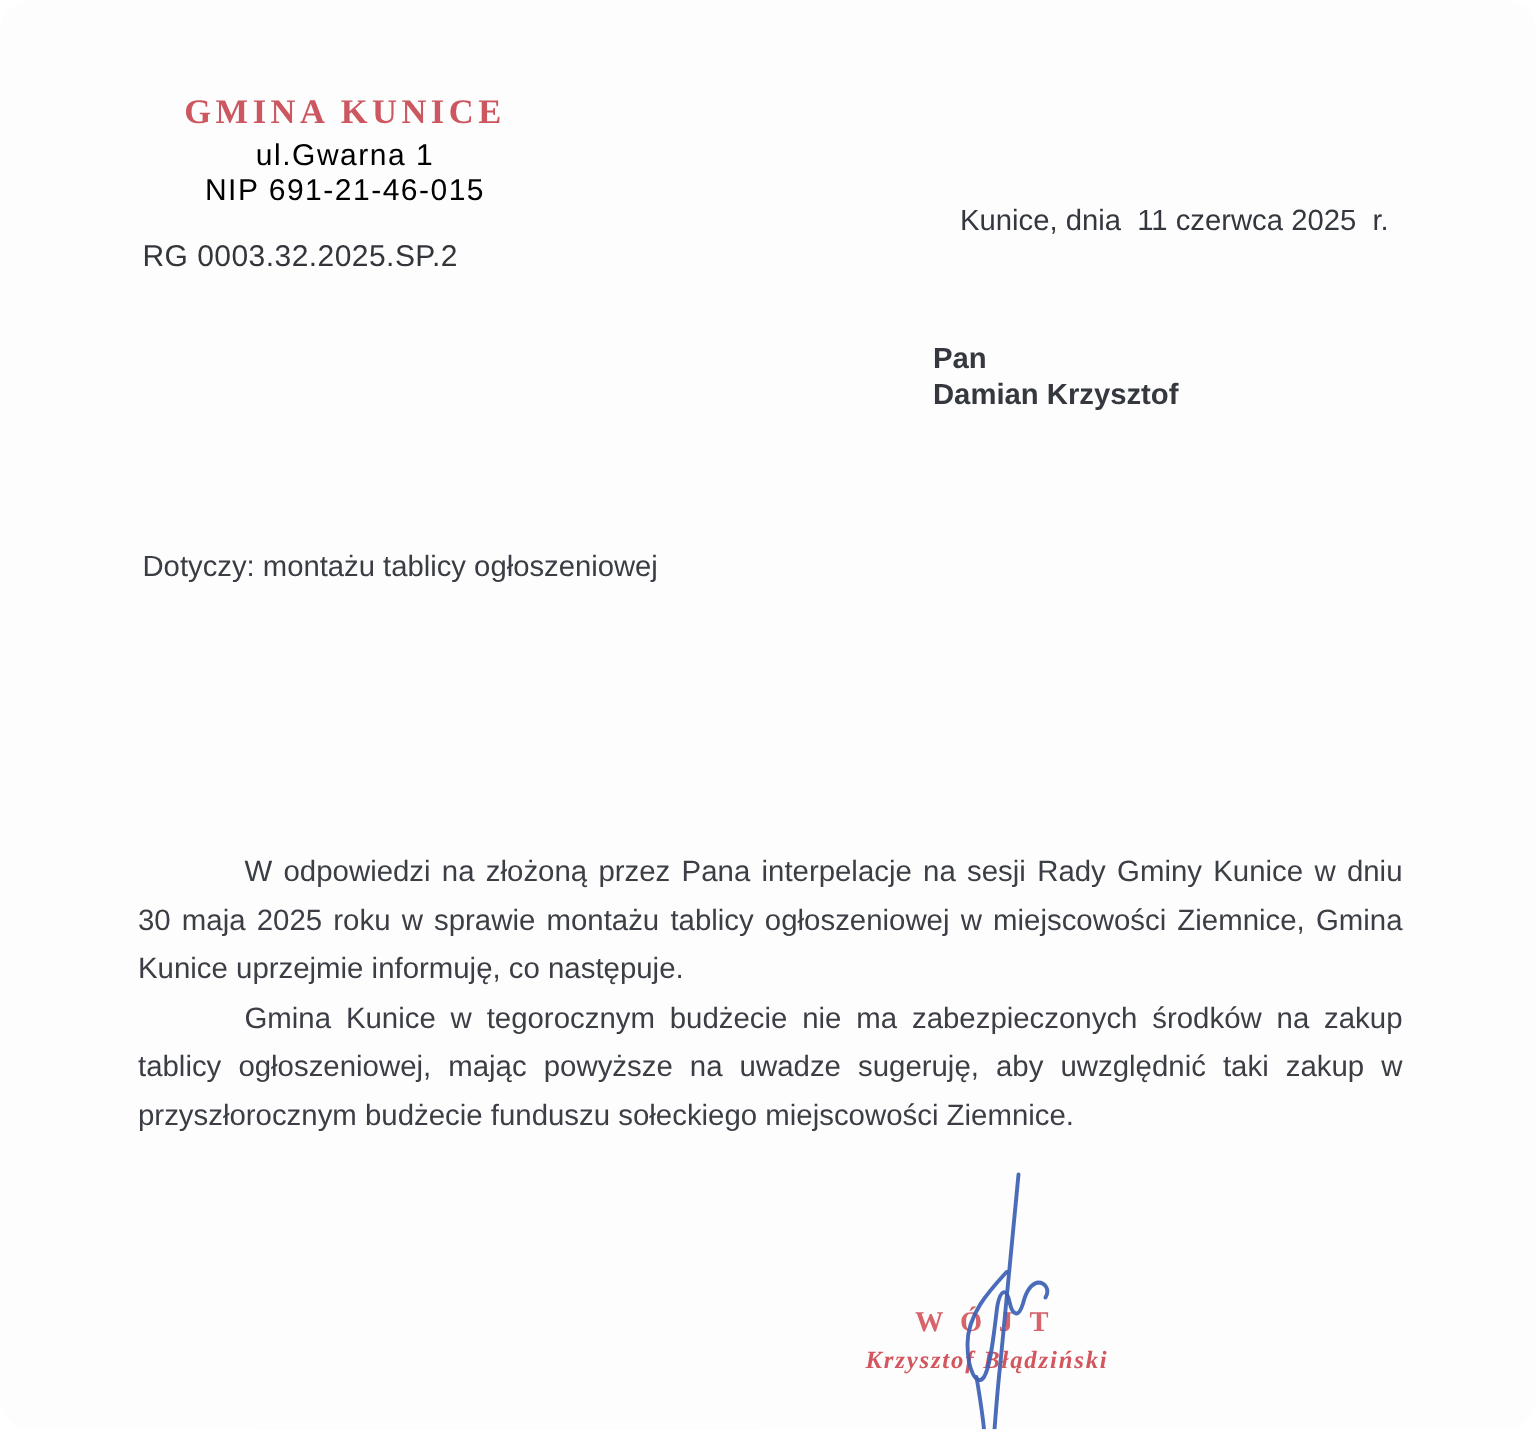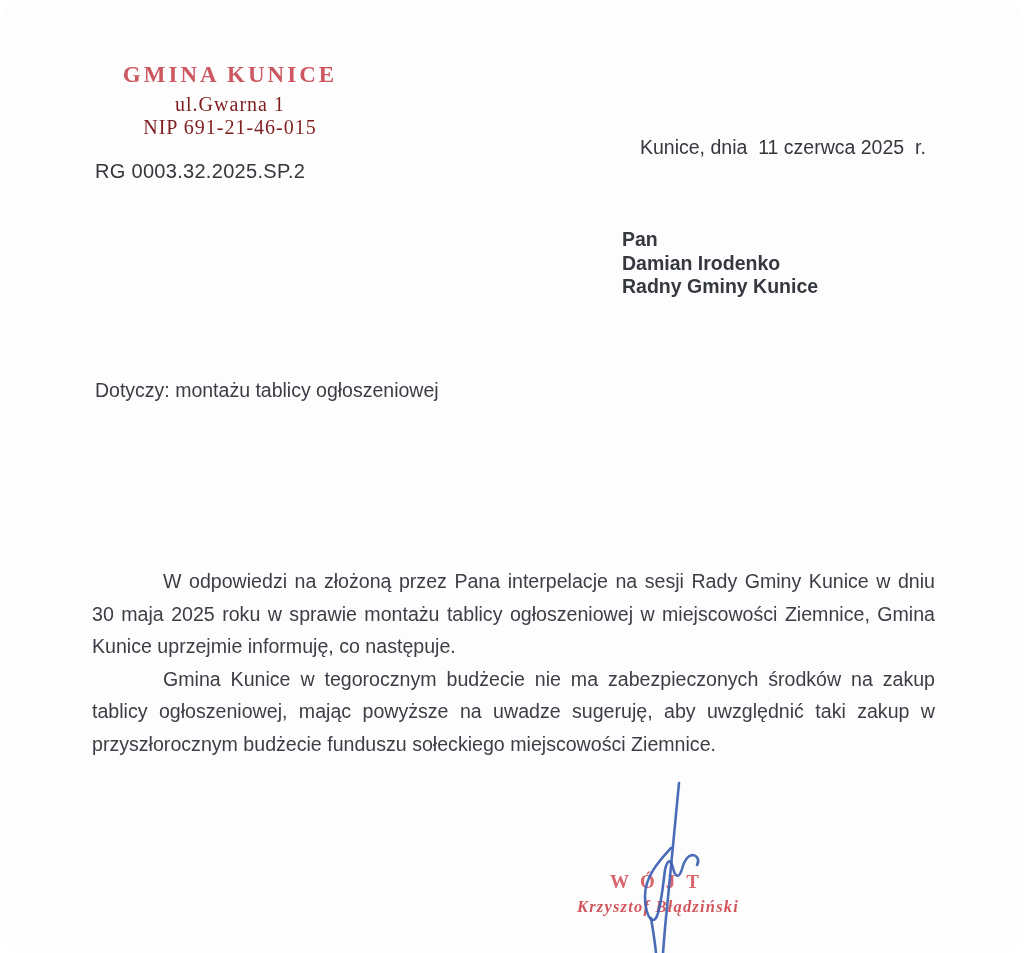--- a/index.html
+++ b/index.html
@@ -22,34 +22,33 @@
     font-weight: 700;
     font-size: 23px;
     letter-spacing: 3px;
     color: #c84a53;
     opacity: .92;
     white-space: nowrap;
   }
   .stamp-line {
     font-size: 20px;
     letter-spacing: 1px;
-    color: #7f1d1d;
+    color: #000000;
     line-height: 23px;
     white-space: nowrap;
-    font-family: Liberation Serif, serif;
   }
   .stamp-line.l1 { margin-top: 5px; }
 
   .ref-number { left: 95px; top: 160px; font-size: 20px; color: #33363b; letter-spacing: .3px; }
 
   .dateline { left: 622px; top: 136px; font-size: 19.5px; color: #34373d; white-space: pre; margin-left: 18px; }
 
   .recipient { left: 622px; top: 228px; font-size: 19.5px; font-weight: 700; line-height: 23.5px; color: #35383e; }
 
-  .subject { left: 95px; top: 367px; font-size: 19.5px; color: #3a3d43; margin-top: 12px; }
+  .subject { left: 95px; top: 367px; font-size: 19.5px; color: #3a3d43; }
 
   .letter-body {
     left: 92px; top: 565px; width: 843px;
     font-size: 19.6px; line-height: 32.6px;
     text-align: justify;
     color: #3b3e44;
   }
   .letter-body p { margin: 0; text-indent: 71px; }
 
   
@@ -87,22 +86,21 @@
     <div class="stamp-line l1">ul.Gwarna 1</div>
     <div class="stamp-line">NIP 691-21-46-015</div>
   </div>
 
   <div class="abs ref-number">RG 0003.32.2025.SP.2</div>
 
   <div class="abs dateline">Kunice, dnia  11 czerwca 2025  r.</div>
 
   <div class="abs recipient">
     <div>Pan</div>
-    <div>Damian Irodenko</div>
-    <div>Radny Gminy Kunice</div>
+    <div>Damian Krzysztof</div>
   </div>
 
   <div class="abs subject">Dotyczy: montażu tablicy ogłoszeniowej</div>
 
   <div class="abs letter-body">
     <p>W odpowiedzi na złożoną przez Pana interpelacje na sesji Rady Gminy Kunice w dniu 30 maja 2025 roku w sprawie montażu tablicy ogłoszeniowej w miejscowości Ziemnice, Gmina Kunice uprzejmie informuję, co następuje.</p>
     <p>Gmina Kunice w tegorocznym budżecie nie ma zabezpieczonych środków na zakup tablicy ogłoszeniowej, mając powyższe na uwadze sugeruję, aby uwzględnić taki zakup w przyszłorocznym budżecie funduszu sołeckiego miejscowości Ziemnice.</p>
   </div>
 
   <div class="abs sig-role">WÓJT</div>

